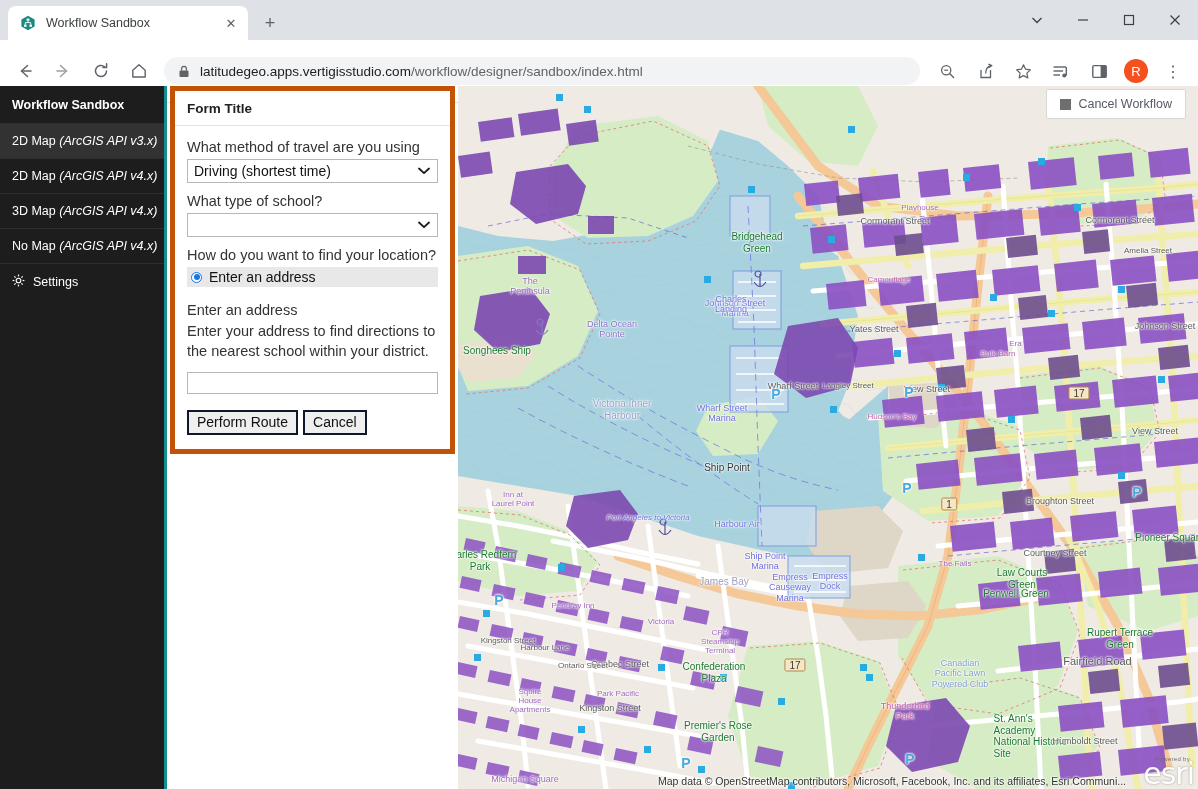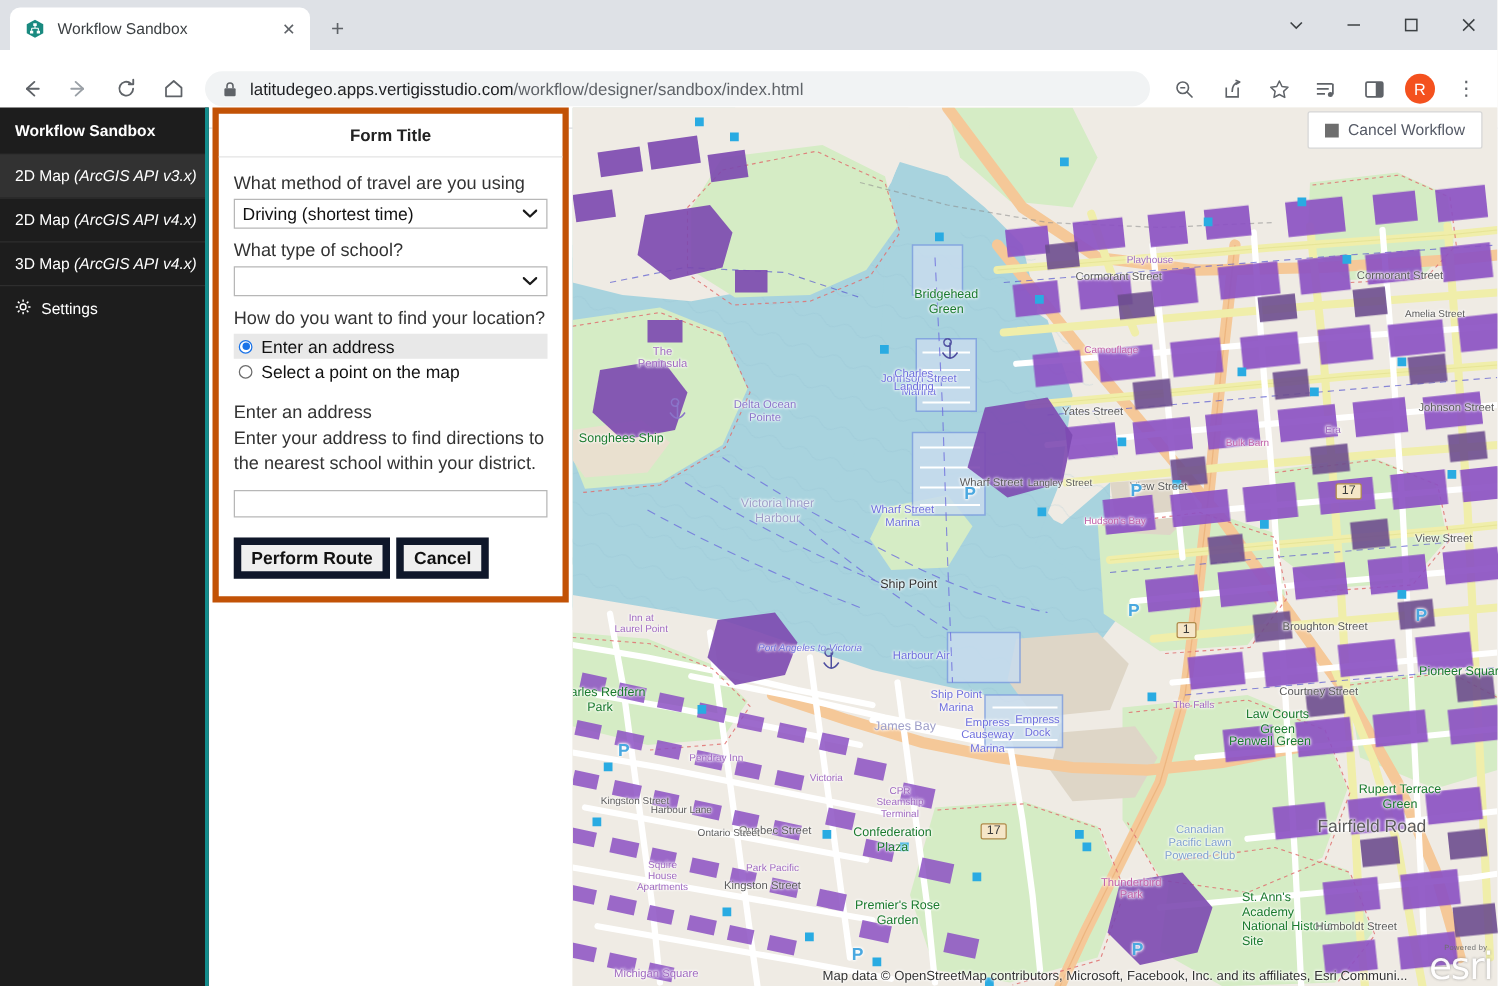--- a/index.html
+++ b/index.html
@@ -103,21 +103,21 @@
   .side-item i { font-style: italic; }
   .side-item.settings { display: flex; align-items: center; gap: 8px; }
 
   
   #form-panel {
     position: absolute; left: 170px; top: 0; width: 285px;
     border: 5px solid #c25206; background: #ffffff;
   }
   #form-title {
     padding: 10px 12px 9px 12px; font-size: 13.5px; font-weight: bold;
-    color: #222222; border-bottom: 1px solid #e3e3e3; text-align: center;
+    color: #222222; border-bottom: 1px solid #e3e3e3;
   }
   #form-body { padding: 12px 12px 14px 12px; }
   .fld-label {
     font-size: 14.5px; color: #333333; margin-bottom: 3px; line-height: 1.25;
   }
   .sel {
     width: 100%; height: 24px; border: 1px solid #b7b7b7; background: #ffffff;
     display: flex; align-items: center; padding: 0 6px;
     font-size: 14px; color: #111111; margin-bottom: 9px; position: relative;
   }
@@ -140,24 +140,23 @@
   }
   #addr-section { margin-top: 14px; }
   .sec-title { font-size: 14.5px; color: #333333; line-height: 1.35; }
   .sec-desc { font-size: 14.5px; color: #333333; line-height: 1.4; }
   #addr-input {
     width: 100%; height: 22px; border: 1px solid #b7b7b7; background: #ffffff;
     margin-top: 10px;
   }
   #form-actions { margin-top: 16px; display: flex; gap: 5px; }
   .btn {
-    border: 6px solid #0f172a; background: #efefef;
+    border: 2px solid #0f172a; background: #efefef;
     font-size: 14px; color: #111111; padding: 2px 8px 3px 8px;
     font-family: "Liberation Sans", sans-serif;
-    font-weight: bold;
   }
 
   
   #map {
     position: absolute; left: 458px; top: 0; width: 740px; height: 703px;
     overflow: hidden; background: #efebe4;
   }
   #map-svg { position: absolute; left: 0; top: 0; }
   #cancel-workflow {
     position: absolute; right: 12px; top: 3px; z-index: 40;
@@ -322,20 +321,23 @@
       <div id="sidebar-title">Workflow Sandbox</div>
 
       <div class="side-item active">
         <span>2D Map </span><i>(ArcGIS API v3.x)</i>
       </div>
       <div class="side-item">
         <span>2D Map </span><i>(ArcGIS API v4.x)</i>
       </div>
       <div class="side-item">
         <span>3D Map </span><i>(ArcGIS API v4.x)</i>
+      </div>
+      <div class="side-item">
+        <span>No Map </span><i>(ArcGIS API v4.x)</i>
       </div>
       <div class="side-item settings">
         <span>
           <svg width="13" height="13" viewBox="0 0 13 13">
               <circle cx="6.5" cy="6.5" r="2.3" stroke="#fff" stroke-width="1.1" fill="none"></circle>
               <g stroke="#fff" stroke-width="1.2">
                 <line x1="6.5" y1="0.6" x2="6.5" y2="2.4"></line>
                 <line x1="6.5" y1="10.6" x2="6.5" y2="12.4"></line>
                 <line x1="0.6" y1="6.5" x2="2.4" y2="6.5"></line>
                 <line x1="10.6" y1="6.5" x2="12.4" y2="6.5"></line>
@@ -372,24 +374,20 @@
                 <path d="M1,1.5 L6,6.2 L11,1.5" stroke="#1b1b1b" stroke-width="1.8" fill="none" stroke-linecap="round" stroke-linejoin="round"></path>
               </svg>
           </span>
         </div>
 
         <div class="fld-label" style="margin-top:2px;">How do you want to find your location?</div>
 
         <div class="radio-row sel-row">
           <span class="radio checked"></span>
           <span>Enter an address</span>
-        </div>
-        <div class="radio-row">
-          <span class="radio"></span>
-          <span>Select a point on the map</span>
         </div>
 
         <div id="addr-section">
           <div class="sec-title">Enter an address</div>
           <div class="sec-desc">Enter your address to find directions to the nearest school within your district.</div>
           <input id="addr-input" type="text" value="" style="">
         </div>
 
         <div id="form-actions">
           <button class="btn">Perform Route</button>
@@ -847,21 +845,21 @@
           </div>
           <div class="map-label" style="left: 431px; top: 194px; font-size: 8px; color: rgb(192, 96, 168); font-style: normal; text-align: center; transform: translate(-50%, -50%); line-height: 1.15;">
             <div>Camouflage</div>
           </div>
           <div class="map-label" style="left: 416px; top: 243px; font-size: 9px; color: rgb(90, 90, 90); font-style: normal; text-align: center; transform: translate(-50%, -50%); line-height: 1.15;">
             <div>Yates Street</div>
           </div>
           <div class="map-label" style="left: 540px; top: 268px; font-size: 8px; color: rgb(192, 96, 168); font-style: normal; text-align: center; transform: translate(-50%, -50%); line-height: 1.15;">
             <div>Bulk Barn</div>
           </div>
-          <div class="map-label" style="left: 596px; top: 258px; font-size: 8px; color: rgb(160, 106, 192); font-style: normal; text-align: center; transform: translate(-50%, -50%); line-height: 1.15; padding-left: 25px;">
+          <div class="map-label" style="left: 545px; top: 258px; font-size: 8px; color: rgb(160, 106, 192); font-style: normal; text-align: center; transform: translate(-50%, -50%); line-height: 1.15; padding-left: 25px;">
             <div>Era</div>
           </div>
           <div class="map-label" style="left: 469px; top: 303px; font-size: 9px; color: rgb(90, 90, 90); font-style: normal; text-align: center; transform: translate(-50%, -50%); line-height: 1.15;">
             <div>View Street</div>
           </div>
           <div class="map-label" style="left: 697px; top: 345px; font-size: 9px; color: rgb(90, 90, 90); font-style: normal; text-align: center; transform: translate(-50%, -50%); line-height: 1.15;">
             <div>View Street</div>
           </div>
           <div class="map-label" style="left: 434px; top: 331px; font-size: 8px; color: rgb(192, 96, 168); font-style: normal; text-align: center; transform: translate(-50%, -50%); line-height: 1.15;">
             <div>Hudson's Bay</div>
@@ -882,21 +880,21 @@
             <div>Law Courts</div>
             <div>Green</div>
           </div>
           <div class="map-label" style="left: 712px; top: 452px; font-size: 10px; color: rgb(26, 122, 46); font-style: normal; text-align: center; transform: translate(-50%, -50%); line-height: 1.15;">
             <div>Pioneer Square</div>
           </div>
           <div class="map-label" style="left: 662px; top: 552px; font-size: 10px; color: rgb(26, 122, 46); font-style: normal; text-align: center; transform: translate(-50%, -50%); line-height: 1.15;">
             <div>Rupert Terrace</div>
             <div>Green</div>
           </div>
-          <div class="map-label" style="left: 627px; top: 575px; font-size: 14px; color: rgb(90, 90, 90); font-style: normal; text-align: right; transform: translate(-50%, -50%); line-height: 1.15; padding-left: 25px;">
+          <div class="map-label" style="left: 627px; top: 575px; font-size: 11px; color: rgb(90, 90, 90); font-style: normal; text-align: right; transform: translate(-50%, -50%); line-height: 1.15; padding-left: 25px;">
             <div>Fairfield Road</div>
           </div>
           <div class="map-label" style="left: 502px; top: 588px; font-size: 9px; color: rgb(127, 159, 208); font-style: normal; text-align: center; transform: translate(-50%, -50%); line-height: 1.15;">
             <div>Canadian</div>
             <div>Pacific Lawn</div>
             <div>Powered Club</div>
           </div>
           <div class="map-label" style="left: 447px; top: 625px; font-size: 9px; color: rgb(192, 96, 168); font-style: normal; text-align: center; transform: translate(-50%, -50%); line-height: 1.15;">
             <div>Thunderbird</div>
             <div>Park</div>

